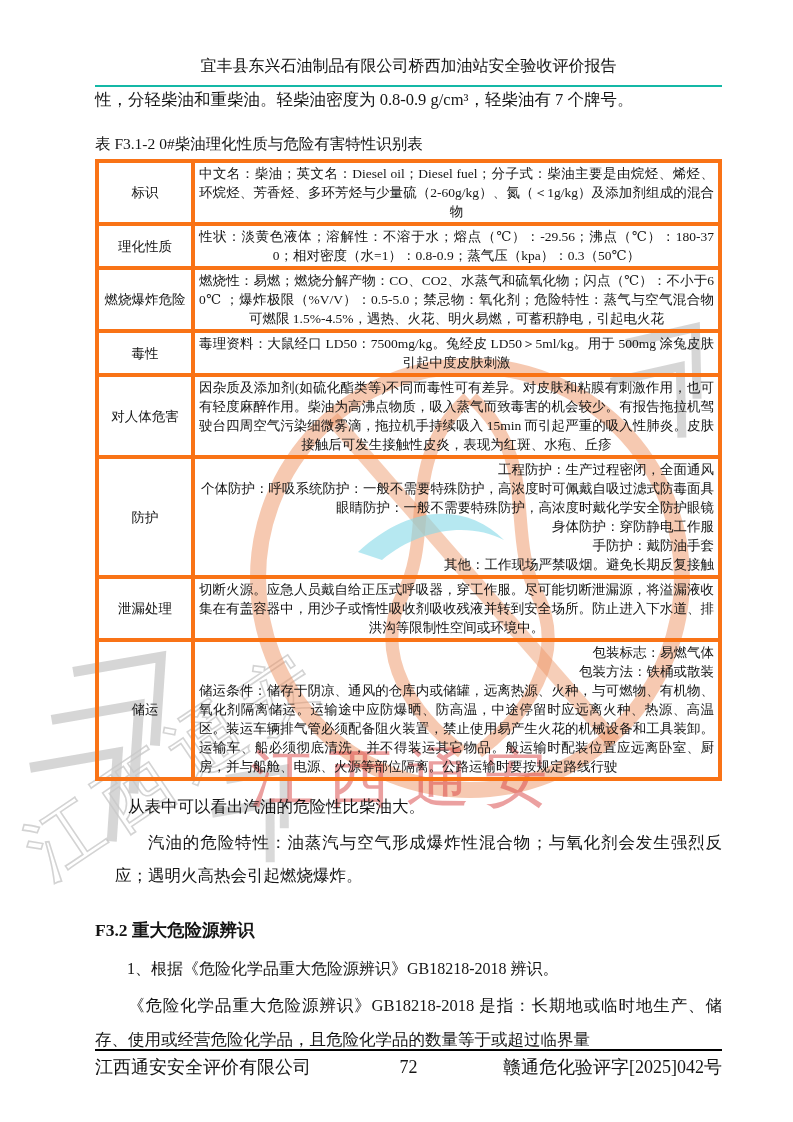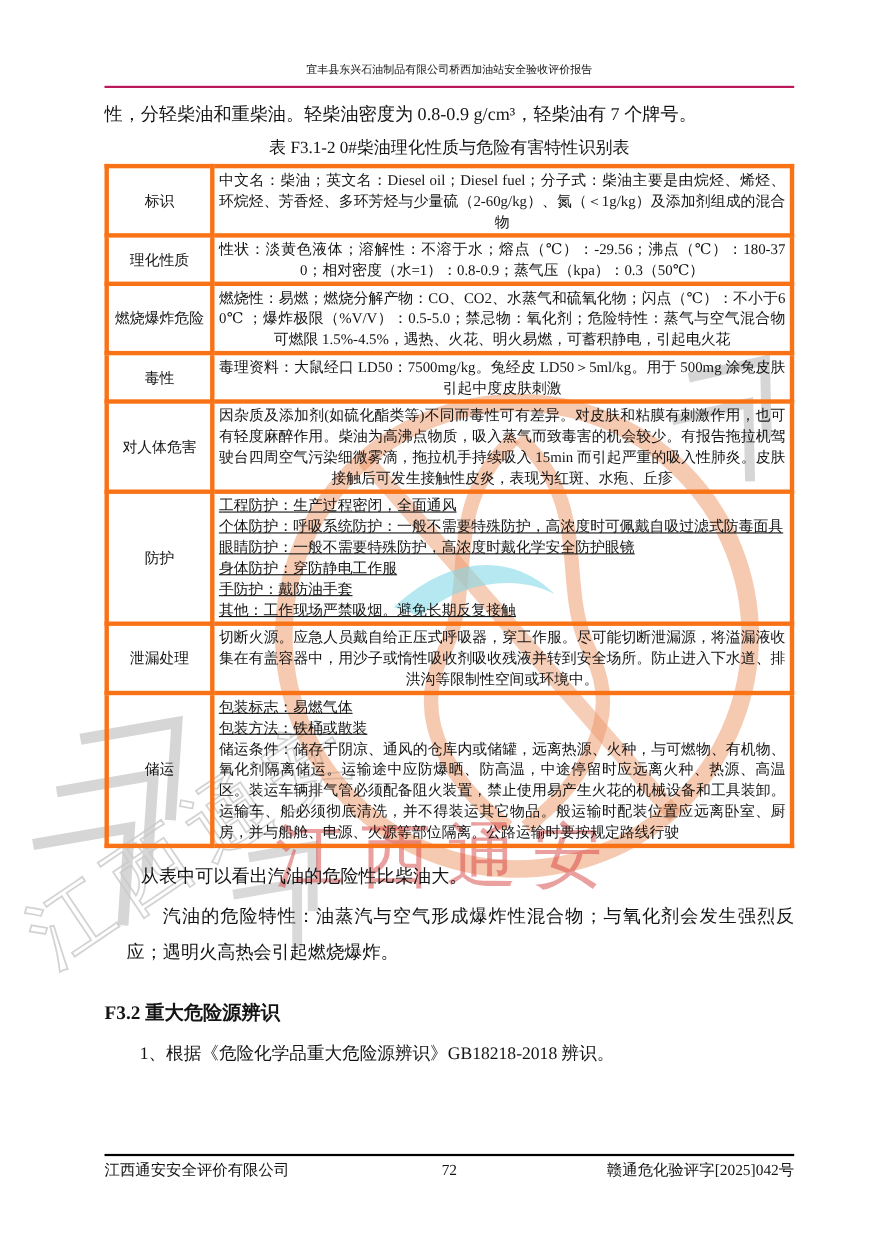--- a/index.html
+++ b/index.html
@@ -13,35 +13,34 @@
   }
   .watermark {
     position: absolute; inset: 0; z-index: 0; pointer-events: none;
   }
   .page {
     position: relative; z-index: 1;
     padding: 56px 71px 0 95px;
   }
   .hdr {
     text-align: center;
-    font-size: 10px;
+    font-size: 16px;
     padding-bottom: 8px;
-    border-bottom: 2px solid #be185d;
+    border-bottom: 2px solid #14b8a6;
   }
   .intro {
-    margin-top: 11px;
     font-size: 16.5px;
     line-height: 26px;
     text-align: justify;
     word-break: break-all;
   }
   .tbl-title {
-    margin-top: 7px;
+    margin-top: 21px;
     margin-bottom: 4px;
-    text-align: center;
+    text-align: left;
     font-size: 15.5px;
   }
   table.spec {
     width: 100%;
     border-collapse: collapse;
     table-layout: fixed;
   }
   table.spec td {
     border: 4px solid #f97316;
     font-size: 13.5px;
@@ -55,39 +54,39 @@
   }
   td.cnt .just {
     text-align: justify;
     text-align-last: center;
     word-break: break-all;
   }
   td.cnt .just-left {
     text-align: justify;
     word-break: break-all;
   }
-  td.cnt .cline { text-align: left; text-decoration: underline; }
+  td.cnt .cline { text-align: right; }
   .after-tbl { margin-top: 12px; font-size: 16.5px; }
   .p1 { text-indent: 2em; line-height: 27px; }
   .p2 { text-indent: 2em; line-height: 33px; margin-top: 6px; text-align: justify; word-break: break-all; margin-left: 20px; }
   .sec-hd {
     margin-top: 26px;
     font-size: 17.5px;
     font-weight: bold;
   }
   .p3 { text-indent: 2em; font-size: 16px; line-height: 30px; margin-top: 12px; }
   .p4 { text-indent: 2em; font-size: 16.5px; line-height: 34px; margin-top: 5px; text-align: justify; word-break: break-all; }
   .footer {
     position: absolute;
     left: 95px; right: 71px; top: 1049px;
     border-top: 2px solid #000;
     padding-top: 4px;
     display: flex;
     align-items: baseline;
-    font-size: 14px;
+    font-size: 18px;
     z-index: 1;
   }
   .footer .f-left  { flex: 1; text-align: left; }
   .footer .f-mid   { flex: 0 0 auto; text-align: left; }
   .footer .f-right { flex: 1; text-align: right; }
 </style>
 </head>
 <body>
 
 <svg class="watermark" width="793" height="1122" viewBox="0 0 793 1122" xmlns="http://www.w3.org/2000/svg">
@@ -189,20 +188,21 @@
   </table>
 
   <div class="after-tbl">
     <p class="p1">从表中可以看出汽油的危险性比柴油大。</p>
     <p class="p2">汽油的危险特性：油蒸汽与空气形成爆炸性混合物；与氧化剂会发生强烈反应；遇明火高热会引起燃烧爆炸。</p>
   </div>
 
   <div class="sec-hd">F3.2 重大危险源辨识</div>
 
   <p class="p3">1、根据《危险化学品重大危险源辨识》GB18218-2018 辨识。</p>
+  <p class="p4">《危险化学品重大危险源辨识》GB18218-2018 是指：长期地或临时地生产、储存、使用或经营危险化学品，且危险化学品的数量等于或超过临界量</p>
 
 </div>
 
 <div class="footer">
   <span class="f-left">江西通安安全评价有限公司</span>
   <span class="f-mid">72</span>
   <span class="f-right">赣通危化验评字[2025]042号</span>
 </div>
 
 </body></html>

